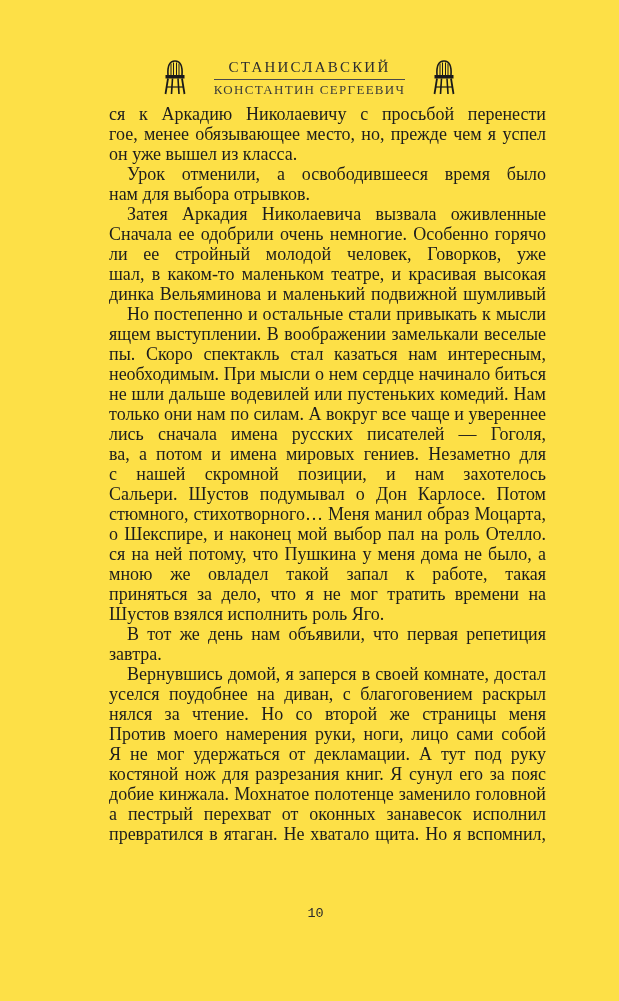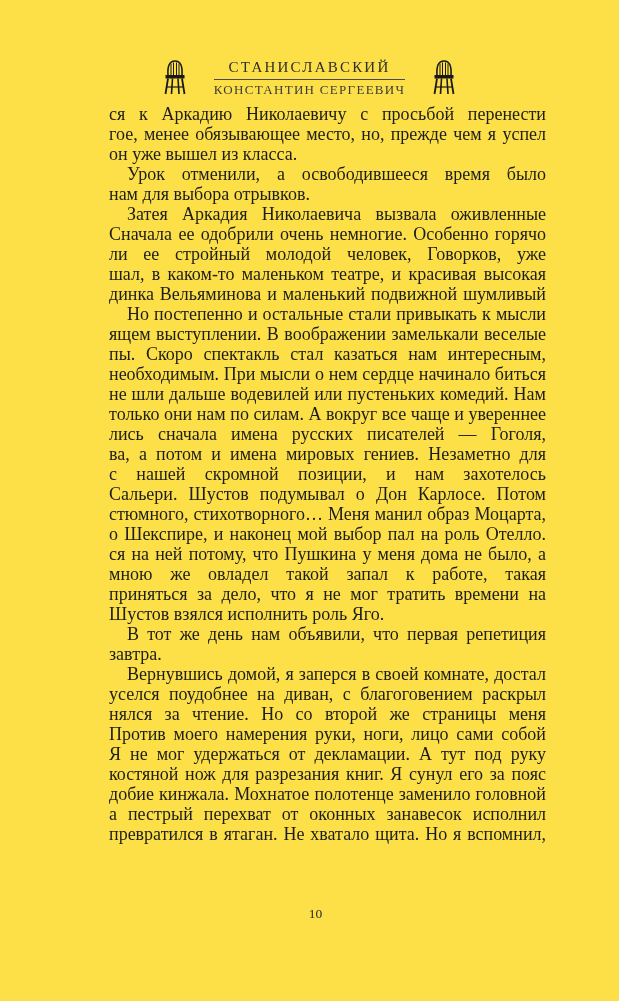--- a/index.html
+++ b/index.html
@@ -64,20 +64,21 @@
   .line.indent { text-indent: 18px; }
   
   .page-number {
     position: absolute;
     top: 906px;
     left: 85px;
     width: 461px;
     text-align: center;
     font-size: 13.5px;
     color: #2b2b2b;
+    font-family: Liberation Mono, monospace;
   }
 </style>
 </head>
 <body>
 
 <div class="page">
 
   <div class="header">
     <span class="chair">
       <svg viewBox="0 0 26 40" width="26" height="40" fill="none" stroke="#1a1a1a">

